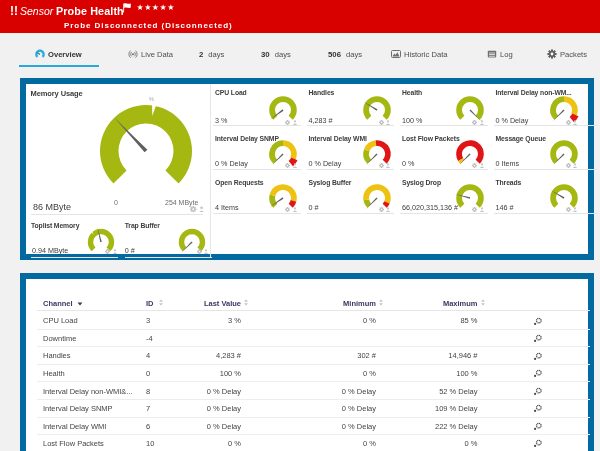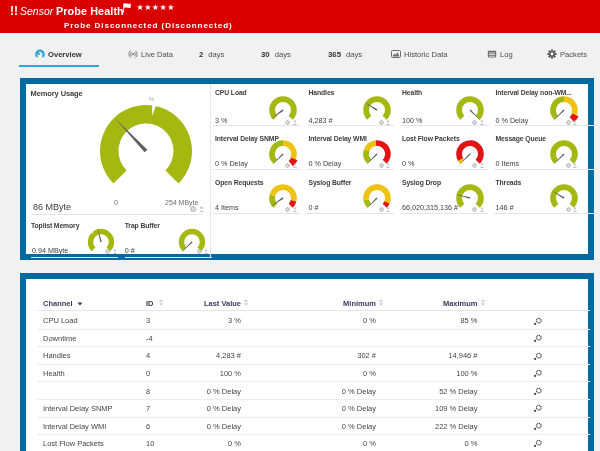--- a/index.html
+++ b/index.html
@@ -84,21 +84,21 @@
       </div>
       <div class="abs tab" style="left: 199px;">
         <b class="num">2</b>
         <span class="lbl">days</span>
       </div>
       <div class="abs tab" style="left: 261px;">
         <b class="num">30</b>
         <span class="lbl">days</span>
       </div>
       <div class="abs tab" style="left: 328px;">
-        <b class="num">365</b>
+        <b class="num">506</b>
         <span class="lbl">days</span>
       </div>
       <div class="abs tab" style="left: 391px;">
         <svg width="10" height="10" viewBox="0 0 10 10" style="display: block;">
           <rect x="0.5" y="1.5" width="9" height="7" rx="1" fill="none" stroke="#6f6f6f" stroke-width="1"></rect>
           <path d="M1.5 7.5 L3.2 4.4 L4.6 6 L6.4 3.2 L8.5 7.5 Z" fill="#6f6f6f"></path>
         </svg>
         <span class="lbl">Historic Data</span>
       </div>
       <div class="abs tab" style="left: 487px;">
@@ -646,20 +646,21 @@
         <div class="td" style="left: 0px; width: 215.5px; text-align: right; line-height: 17.55px; top: 0px;">100 %</div>
         <div class="td" style="left: 0px; width: 350.5px; text-align: right; line-height: 17.55px; top: 0px;">0 %</div>
         <div class="td" style="left: 0px; width: 452px; text-align: right; line-height: 17.55px; top: 0px;">100 %</div>
         <svg width="10" height="9" viewBox="0 0 10 9" class="rowicon" style="display: block; left: 507.5px; top: 4.275px;">
           <circle cx="5.8" cy="3.6" r="2.3" fill="none" stroke="#4a4a4a" stroke-width="1.3" stroke-dasharray="1.1 0.55"></circle>
           <circle cx="2.1" cy="6.9" r="1.1" fill="#4a4a4a"></circle>
         </svg>
         <div class="rowline" style="top: 16.55px;"></div>
       </div>
       <div class="abs" style="left: 0px; top: 103.5px; width: 574px; height: 17.55px;">
+        <div class="td" style="left: 17.5px; line-height: 17.55px; top: 0px;">Interval Delay non-WMI&amp;...</div>
         <div class="td" style="left: 120.5px; line-height: 17.55px; top: 0px;">8</div>
         <div class="td" style="left: 0px; width: 215.5px; text-align: right; line-height: 17.55px; top: 0px;">0 % Delay</div>
         <div class="td" style="left: 0px; width: 350.5px; text-align: right; line-height: 17.55px; top: 0px;">0 % Delay</div>
         <div class="td" style="left: 0px; width: 452px; text-align: right; line-height: 17.55px; top: 0px;">52 % Delay</div>
         <svg width="10" height="9" viewBox="0 0 10 9" class="rowicon" style="display: block; left: 507.5px; top: 4.275px;">
           <circle cx="5.8" cy="3.6" r="2.3" fill="none" stroke="#4a4a4a" stroke-width="1.3" stroke-dasharray="1.1 0.55"></circle>
           <circle cx="2.1" cy="6.9" r="1.1" fill="#4a4a4a"></circle>
         </svg>
         <div class="rowline" style="top: 16.55px;"></div>
       </div>

